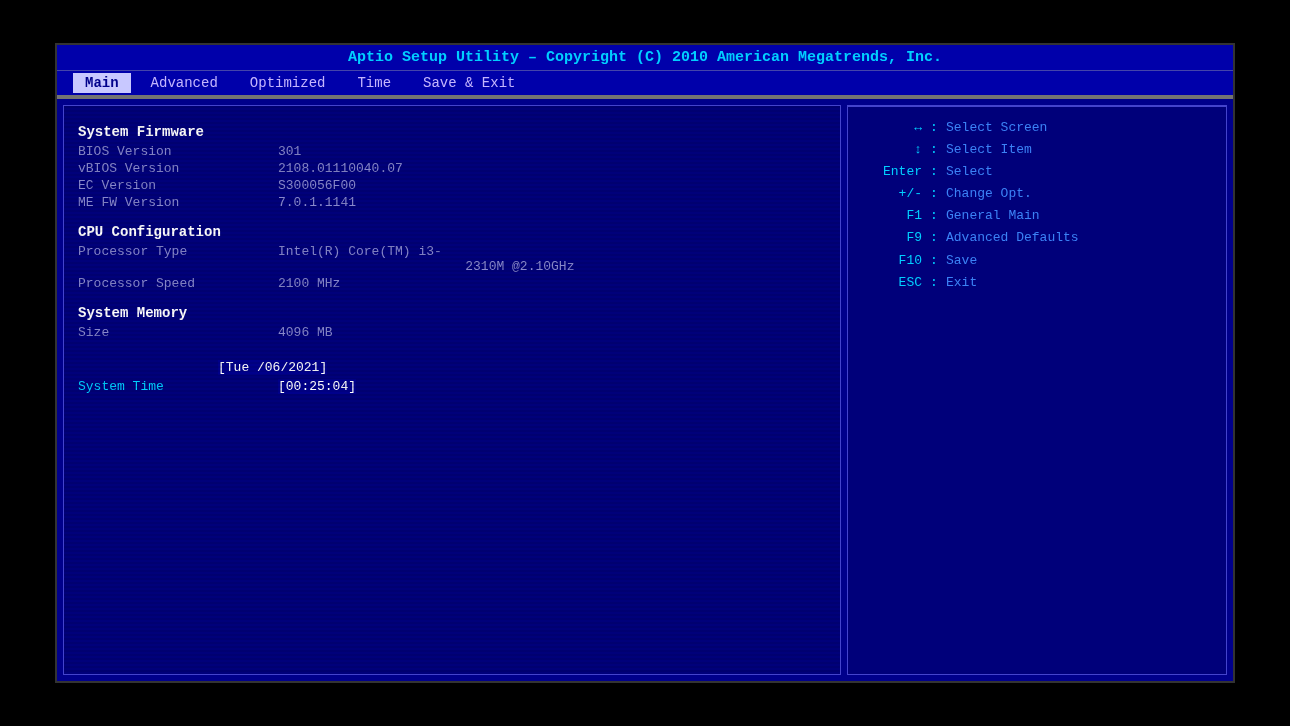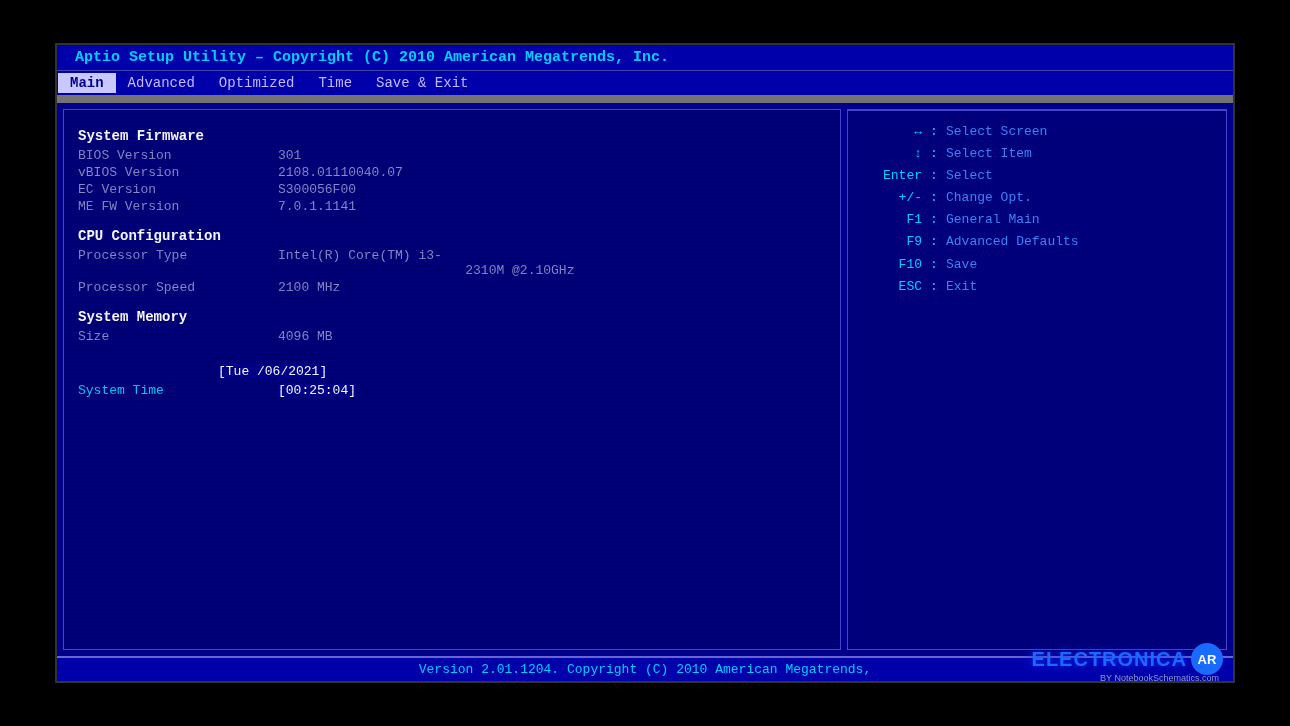--- a/index.html
+++ b/index.html
@@ -18,34 +18,34 @@
       background: #00008b;
       border: 2px solid #333;
       display: flex;
       flex-direction: column;
       position: relative;
     }
     
     .title-bar {
       background: #0000aa;
       color: #00cfff;
-      text-align: left;
+      text-align: center;
       padding: 4px 18px;
       font-size: 15px;
       font-weight: bold;
       border-bottom: 1px solid #4444aa;
     }
     
     .menu-bar {
       background: #0000aa;
       display: flex;
       flex-direction: row;
-      gap: 0;
-      padding: 2px 1px;
-      border-bottom: 8px solid #737373;
+      gap: 8px;
+      padding: 2px 16px;
+      border-bottom: 4px solid #737373;
     }
     .menu-item {
       color: #c4b5fd;
       padding: 2px 12px;
       font-size: 14px;
       cursor: pointer;
     }
     .menu-item.active {
       background: #c8c8ff;
       color: #00008b;
@@ -269,23 +269,14 @@
         <div class="key-row">
           <span class="key-name">ESC</span>
           <span class="key-sep">:</span>
           <span class="key-desc">Exit</span>
         </div>
       </div>
     </div>
 
   </div>
 
-  <div class="footer">
-    <span>Version 2.01.1204. Copyright (C) 2010 American Megatrends,</span>
-    
-    <div style="position:absolute; right:10px; bottom:6px; display:flex; align-items:center; gap:4px; pointer-events:none;">
-      <span style="color:#1a6aff; font-size:20px; font-weight:bold; font-family:Arial,sans-serif; text-shadow: 0 0 8px #0033ff; letter-spacing:1px;">ELECTRONICA</span>
-      <div style="width:32px;height:32px;border-radius:50%;background:#1a6aff;display:flex;align-items:center;justify-content:center;color:white;font-weight:bold;font-size:13px;font-family:Arial,sans-serif;">AR</div>
-    </div>
-    <div style="position:absolute; right:14px; bottom:-2px; color:#8899cc; font-size:9px; font-family:Arial,sans-serif; pointer-events:none;">BY NotebookSchematics.com</div>
-  </div>
 
 </div>
 
 </body></html>

